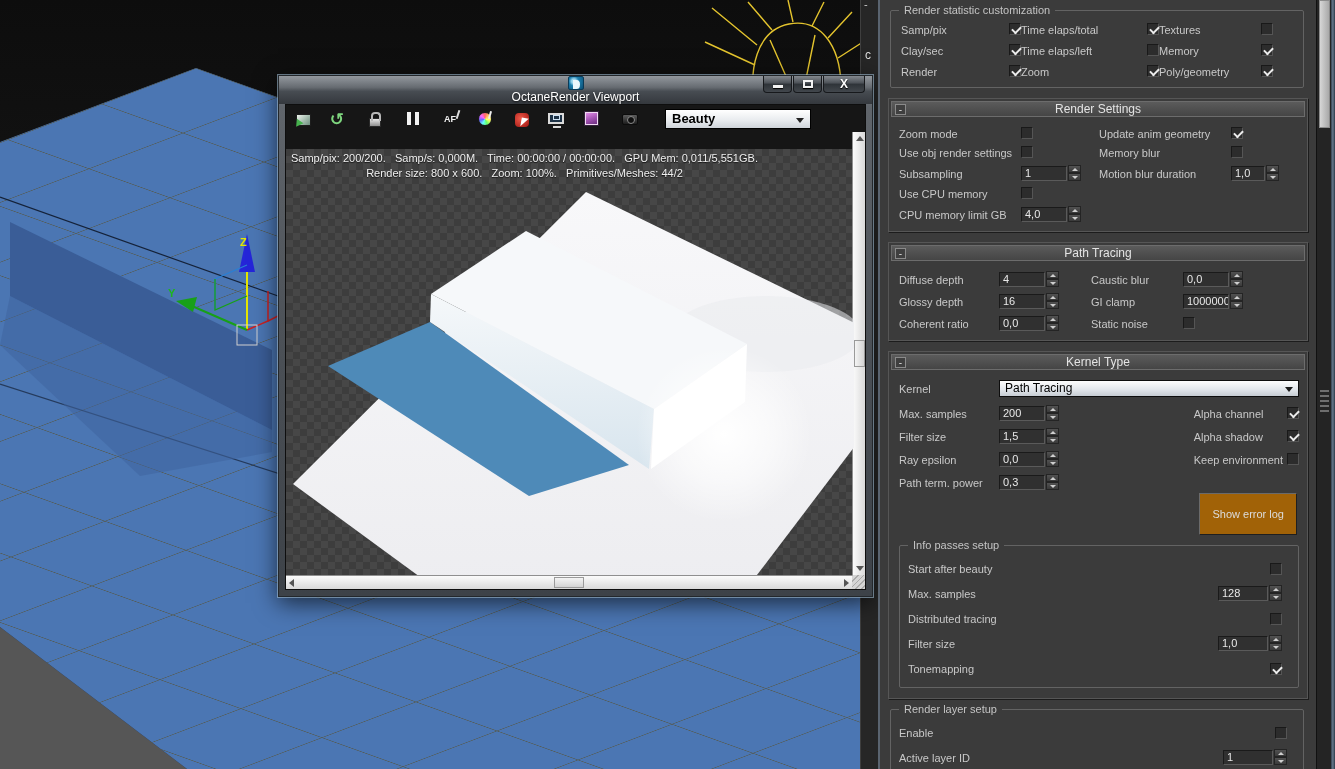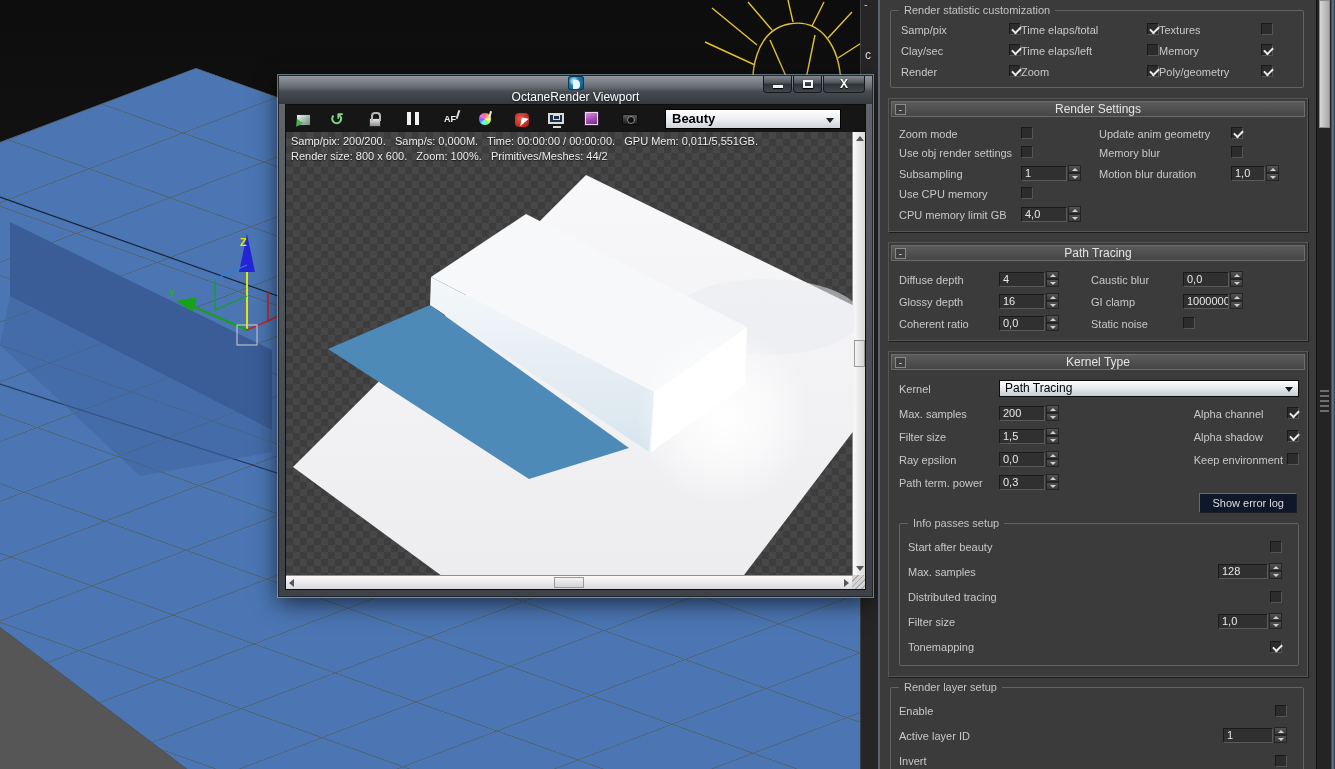--- a/index.html
+++ b/index.html
@@ -67,31 +67,31 @@
   .ic-fit{width:16px;height:11px;margin-top:2px;border:2px solid #dadada;background:#1d3246;display:inline-block;}
   .ic-fit::after{content:"";position:absolute;left:5px;bottom:0px;width:8px;height:2px;background:#dadada;}
   .ic-fit::before{content:"";position:absolute;left:5px;top:5px;width:5px;height:3px;border:1px solid #cfe3f4;}
   .ic-region{width:13px;height:13px;margin-top:2px;border:1px solid #f0d9f2;outline:1px solid #33213a;
      background:linear-gradient(160deg,#e08ae6 0%,#a050b0 55%,#6d2f80 100%);display:inline-block;}
   .ic-cam{width:16px;height:11px;margin-top:4px;border:1px solid #0c0c0c;border-radius:2px;
      background:linear-gradient(180deg,#5c5c5c,#1d1d1d);display:inline-block;position:relative;}
   .ic-cam::before{content:"";position:absolute;left:4px;top:1px;width:6px;height:6px;border-radius:50%;
      border:1px solid #8a8a8a;background:#101010;}
 
-  .pass-combo{margin-left:6px;width:176px;height:20px;border:1px solid #000;position:relative;
+  .pass-combo{margin-left:6px;width:146px;height:20px;border:1px solid #000;position:relative;
      background:linear-gradient(180deg,#ffffff 0%,#e9ecef 55%,#cfd4da 100%);
      color:#000;font-size:13px;font-weight:bold;line-height:18px;padding-left:6px;}
   .pass-combo .dd-arrow{position:absolute;right:6px;top:8px;width:0;height:0;
      border-left:4px solid transparent;border-right:4px solid transparent;border-top:5px solid #222;}
 
-  .render-region{position:absolute;left:0;top:27px;width:568px;bottom:14px;overflow:hidden;
+  .render-region{position:absolute;left:0;top:44px;width:568px;bottom:14px;overflow:hidden;
      background-color:#3d3d3d;
      background-image:linear-gradient(45deg,#474747 25%,transparent 25%,transparent 75%,#474747 75%),
                       linear-gradient(45deg,#474747 25%,transparent 25%,transparent 75%,#474747 75%);
-     background-size:14px 14px;background-position:0 0,7px 7px;}
+     background-size:14px 14px;background-position:0 0,7px 7px;text-align:center;}
   .stats{position:absolute;left:5px;top:2px;color:#efefef;font-size:11px;line-height:15px;
      white-space:pre;text-shadow:0 1px 1px rgba(0,0,0,.7);pointer-events:none;z-index:3;}
   .scene-svg{position:absolute;left:0;top:0;z-index:1;}
 
   .vscroll{position:absolute;right:0;top:27px;width:13px;bottom:14px;
      background:linear-gradient(90deg,#fbfbfb,#d9d9d9);border-left:1px solid #8f8f8f;}
   .hscroll{position:absolute;left:0;bottom:0;right:13px;height:14px;
      background:linear-gradient(180deg,#fbfbfb,#d9d9d9);border-top:1px solid #8f8f8f;}
   .sb-btn{position:absolute;width:13px;height:13px;}
   .tri{position:absolute;width:0;height:0;}
@@ -139,21 +139,21 @@
   .rsg{display:grid;grid-template-columns:122px 62px 16px 132px 58px;row-gap:5px;align-items:center;}
   .ptg{display:grid;grid-template-columns:100px 66px 26px 92px 66px;row-gap:5px;align-items:center;}
   .ktg{display:grid;grid-template-columns:100px 66px 1fr auto 16px;row-gap:6px;align-items:center;margin-top:8px;}
   .ktg .cbcell{justify-self:end;}
   .kernel-row{display:flex;align-items:center;}
   .kernel-label{width:100px;}
   .dropdown{flex:1;height:17px;border:1px solid #0d0d0d;position:relative;color:#000;font-size:12px;
      line-height:15px;padding-left:5px;background:linear-gradient(180deg,#fdfdfd 0%,#e3e7ec 55%,#c6ccd3 100%);}
   .dropdown .dd-arrow{position:absolute;right:5px;top:6px;width:0;height:0;
      border-left:4px solid transparent;border-right:4px solid transparent;border-top:5px solid #1a1a1a;}
-  .btn{display:inline-block;background:#0f172a;color:#dcdcdc;font-size:11px;padding:3px 12px;
+  .btn{display:inline-block;background:#a16207;color:#dcdcdc;font-size:11px;padding:14px 12px;
      border:1px solid #6a6a6a;border-bottom-color:#1f1f1f;border-right-color:#1f1f1f;}
   .btn-row{text-align:right;margin:2px 2px 10px 0;}
   .rowr{display:flex;align-items:center;height:25px;}
   .rowr .lbl{flex:1;}
   .rowr .ctl{margin-right:8px;display:flex;align-items:center;}
   .numfield.wide{width:50px;}
 
   
   .right-strip{position:absolute;left:1316px;top:0;width:19px;height:769px;background:#242424;border-left:1px solid #111;}
   .rs-scroll{position:absolute;left:2px;top:0;width:11px;height:128px;border:1px solid #8d8d8d;

